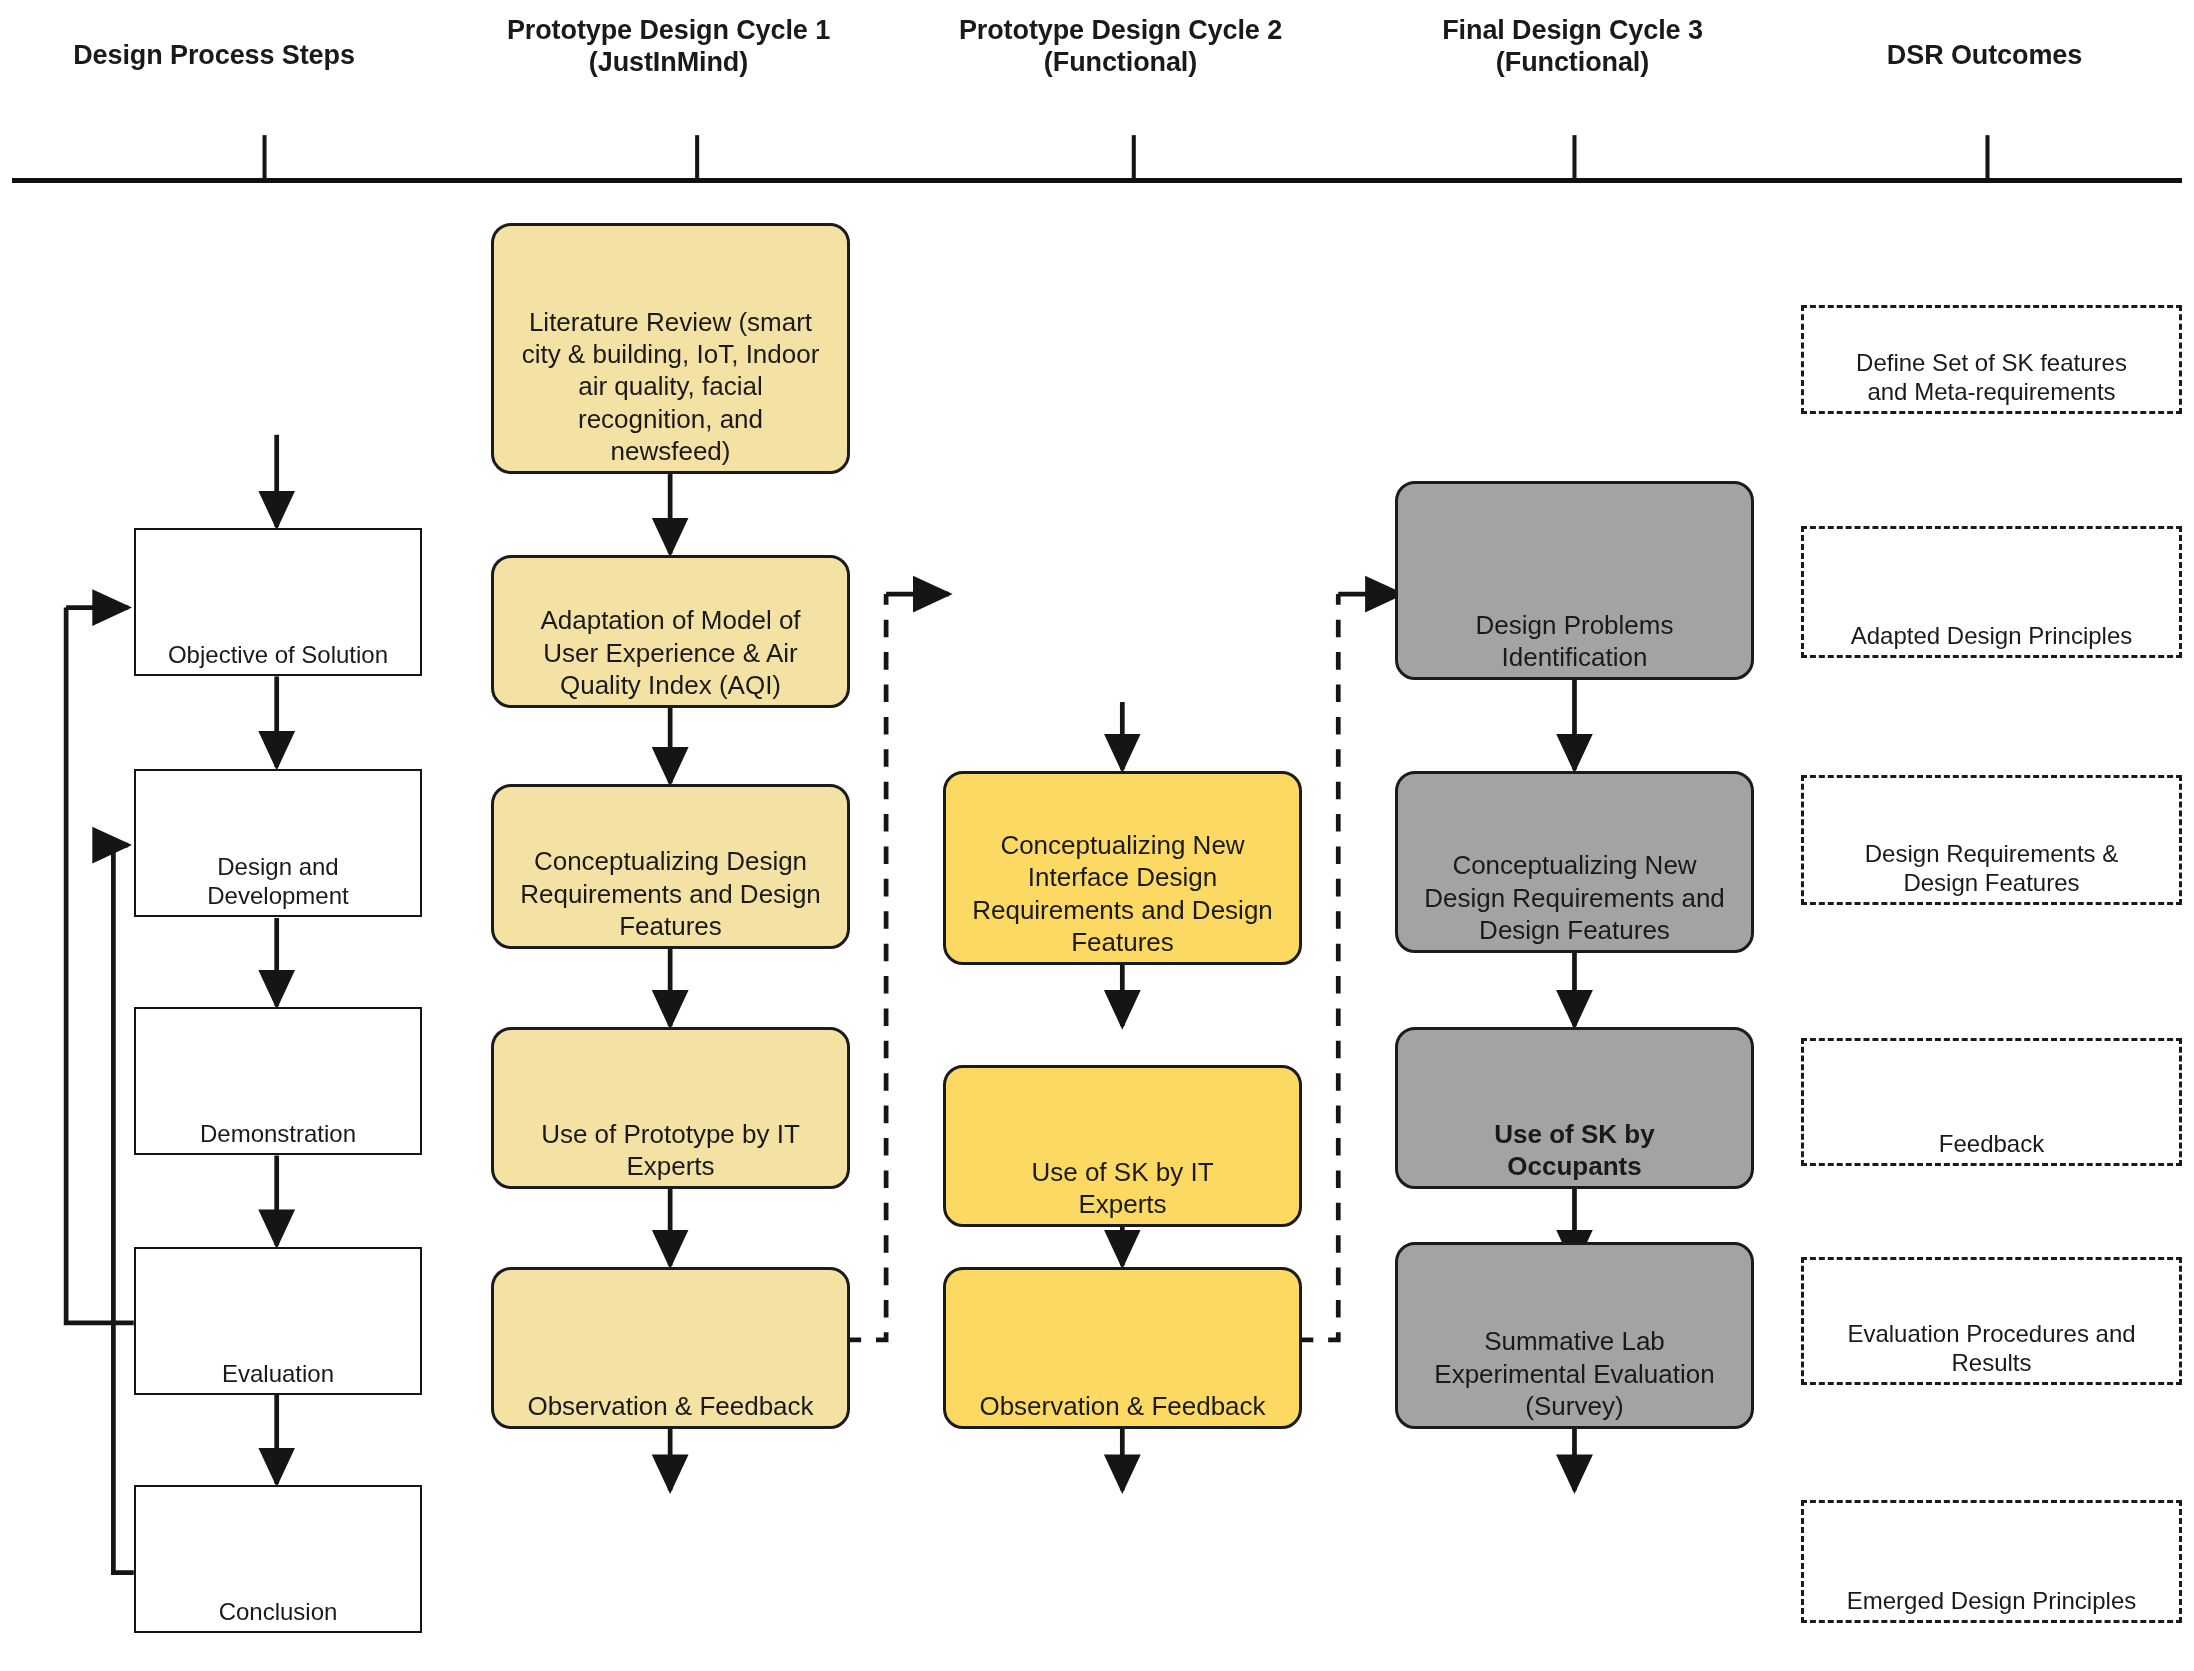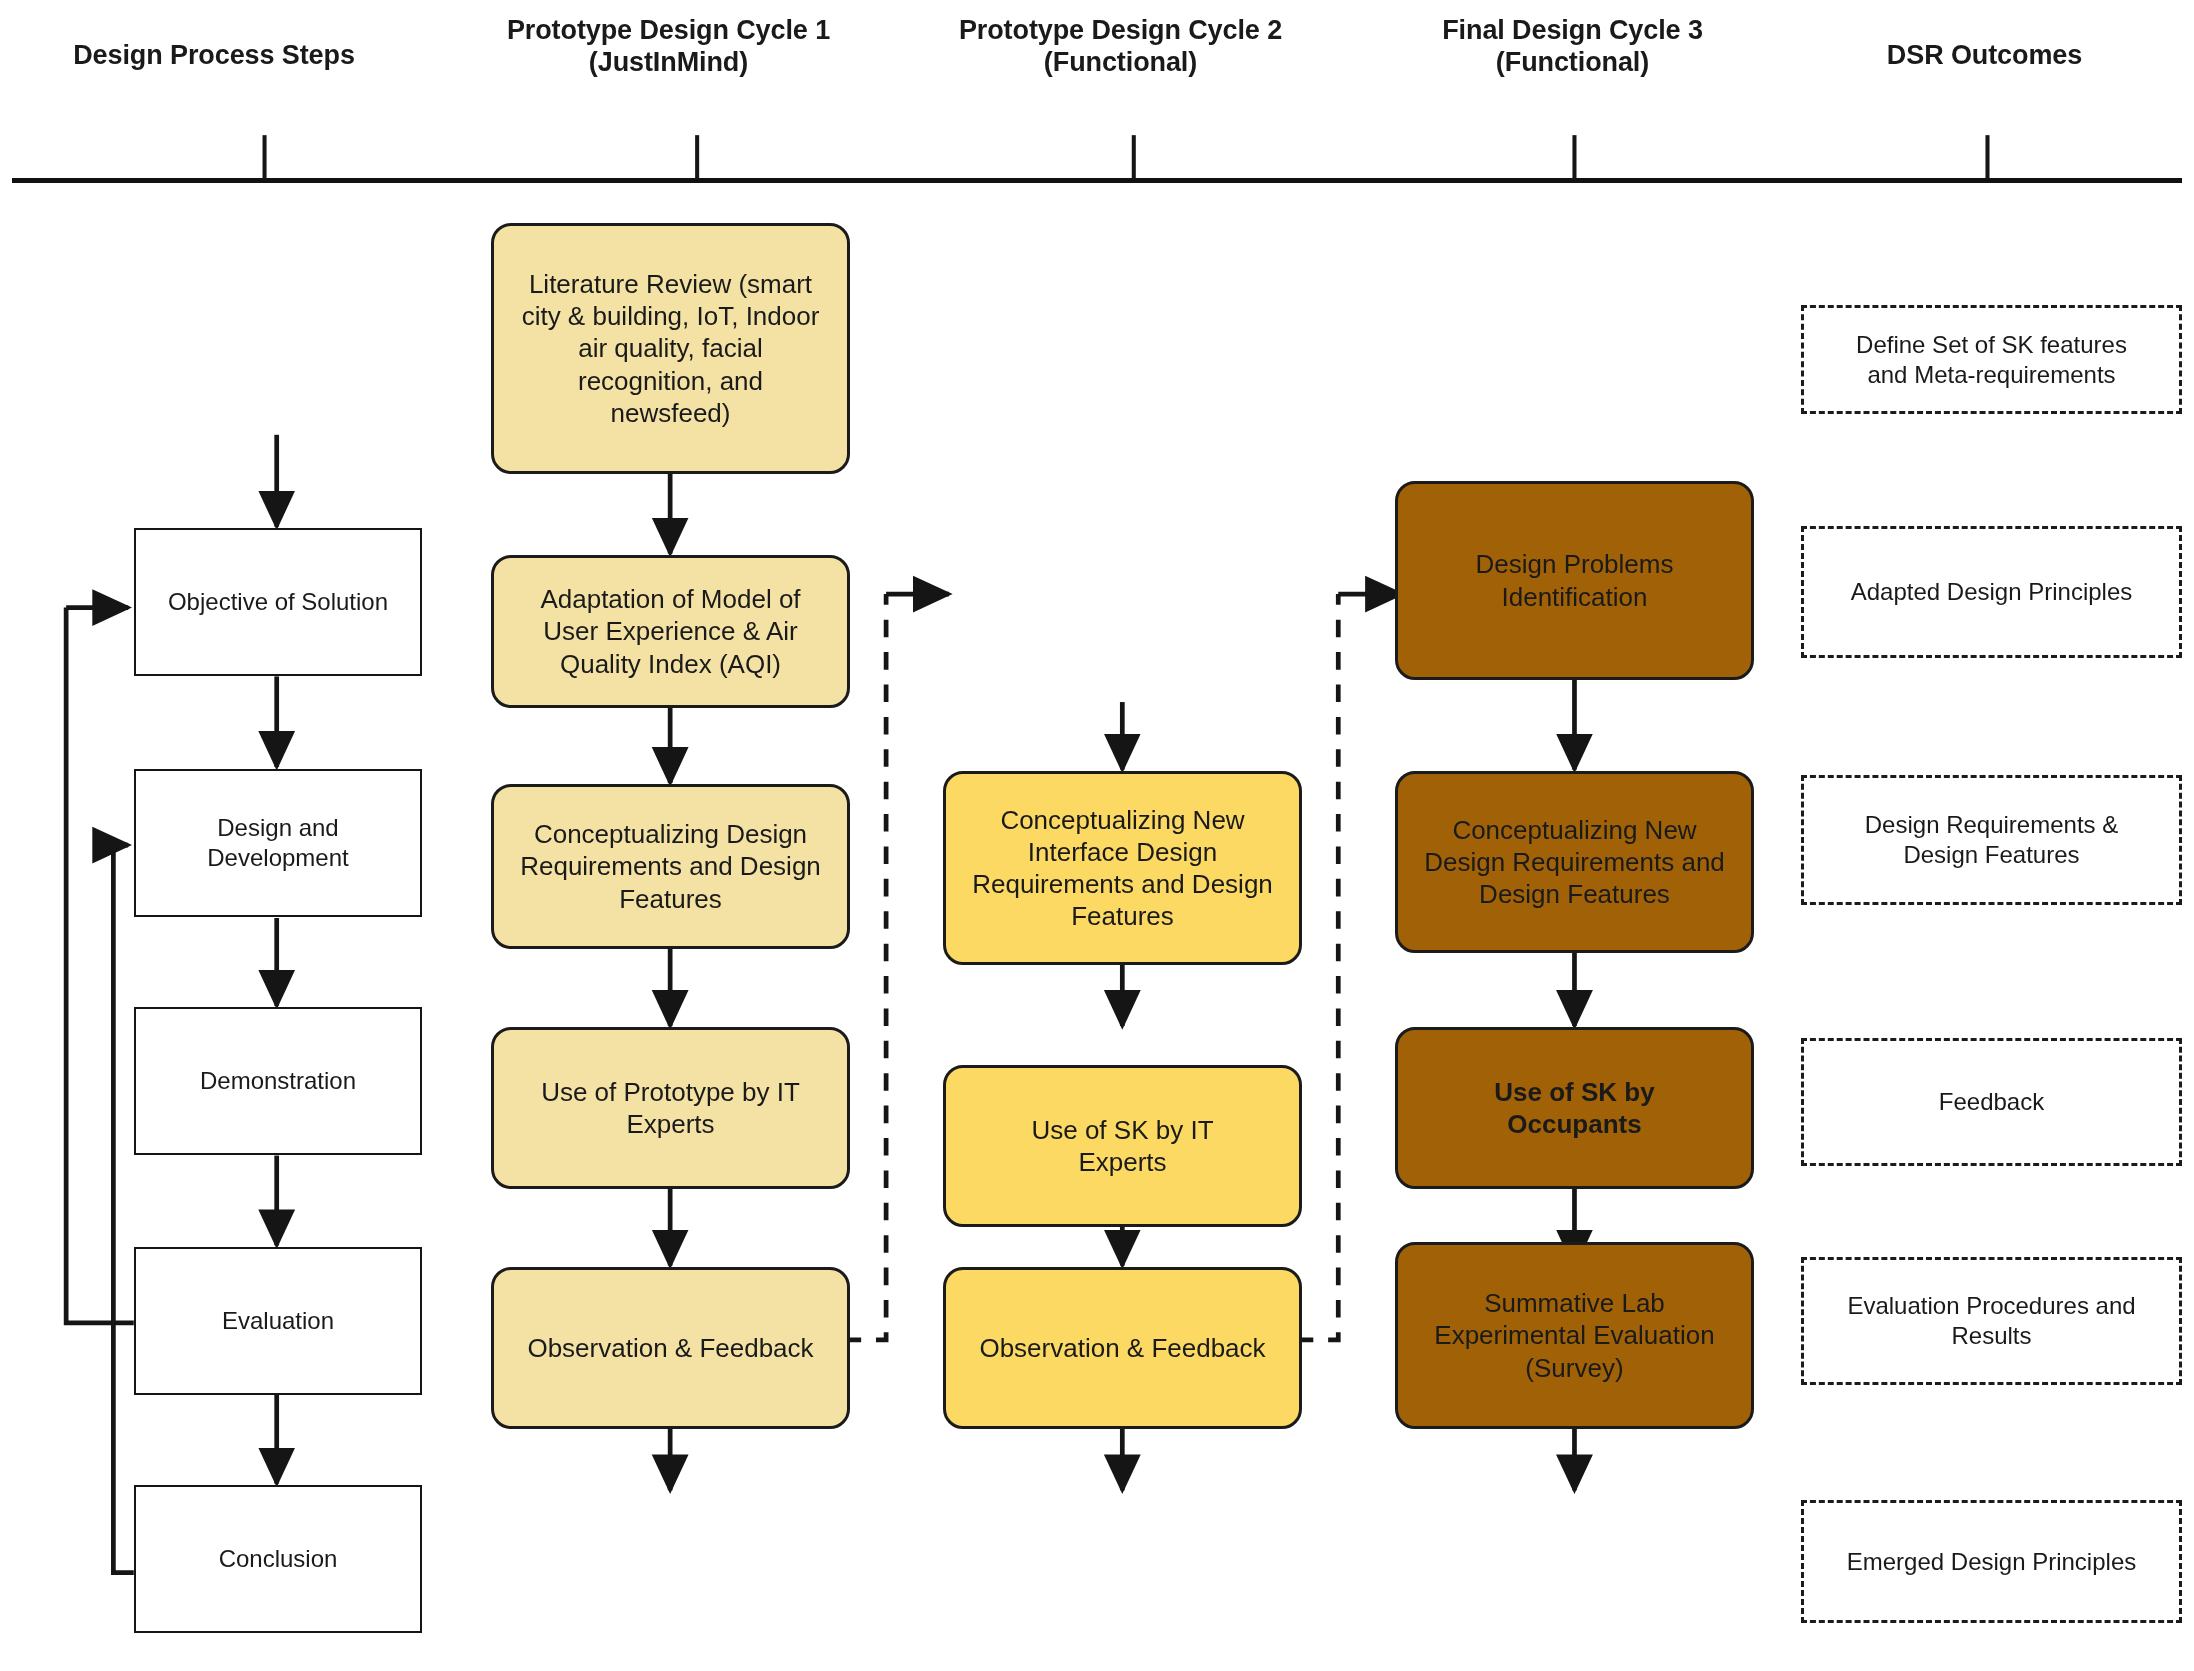--- a/index.html
+++ b/index.html
@@ -16,35 +16,35 @@
     position:absolute;text-align:center;font-weight:bold;
     font-size:27px;line-height:1.22;letter-spacing:-0.1px;
   }
   .hdr-rule{
     position:absolute;left:12px;top:178px;width:2170px;height:4.7px;background:#111;
   }
 
   
   .node{
     position:absolute;box-sizing:border-box;
-    display:flex;align-items:center;justify-content:center;
+    display:flex;align-items:flex-end;justify-content:center;
     text-align:center;line-height:1.24;
     padding:4px 9.4px;
   }
   .plain{
     border:2.7px solid #151515;background:#fff;border-radius:0;
     font-size:24px;
   }
   .rounded{
     border:3.4px solid #1b1b1b;border-radius:20px;
     font-size:26px;
   }
   .c1{background:#F4E2A4;}
   .c2{background:#FBD963;}
-  .c3{background:#a16207;}
+  .c3{background:#a3a3a3;}
   .bold-txt{font-weight:bold;}
   .dashed{
     border:3.4px dashed #1b1b1b;background:#fff;border-radius:0;
     font-size:24px;
   }
   .teal{
     background:#9BD8CE;border:4px dashed #1b1b1b;border-radius:23px;
     font-size:27px;
   }
   .txt{display:block;white-space:pre-line;}

